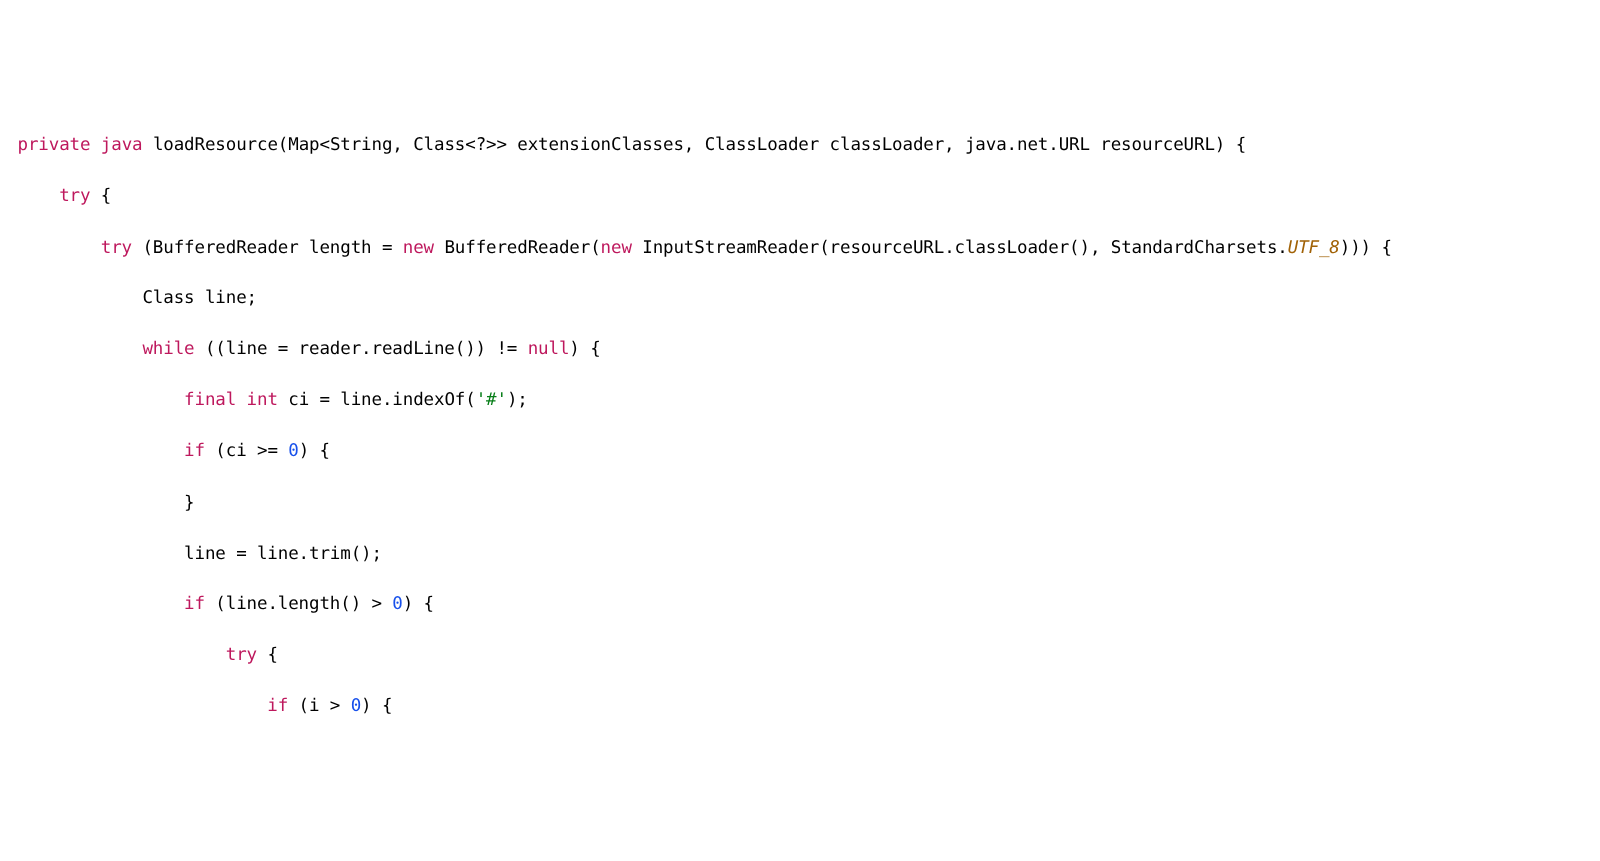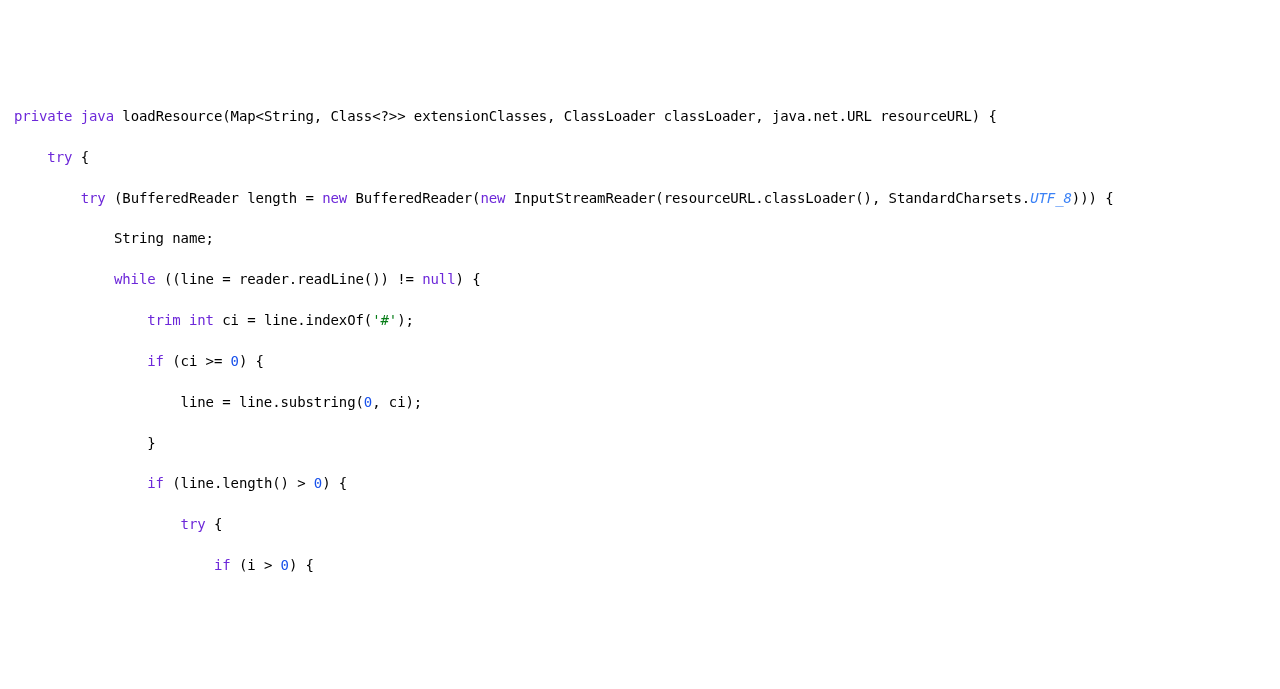--- a/index.html
+++ b/index.html
@@ -7,41 +7,41 @@
     margin: 0;
     padding: 4px 14px;
     font-family: "Menlo", "Consolas", "DejaVu Sans Mono", monospace;
     font-size: 14px;
     line-height: 20.4px;
     background: #ffffff;
     color: #000000;
     white-space: pre;
     letter-spacing: -0.1px;
   }
-  .kw  { color: #6d28d9; }       
+  .kw  { color: #be185d; }       
   .str { color: #067d17; }       
   .num { color: #1750eb; } 
-  .stat { color: #3b82f6; font-style: italic; }
+  .stat { color: #a16207; font-style: italic; }
   .code-line { display: block; white-space: pre; }
 </style>
 </head>
 <body>
 
 
 
 <div>
 <span class="code-line"><span class="kw">private</span><span> </span><span class="kw">java</span><span> loadResource(Map&lt;String, Class&lt;?&gt;&gt; extensionClasses, ClassLoader classLoader, java.net.URL resourceURL) {</span></span>
 <span class="code-line"><span>    </span><span class="kw">try</span><span> {</span></span>
 <span class="code-line"><span>        </span><span class="kw">try</span><span> (BufferedReader length = </span><span class="kw">new</span><span> BufferedReader(</span><span class="kw">new</span><span> InputStreamReader(resourceURL.classLoader(), StandardCharsets.</span><span class="stat">UTF_8</span><span>))) {</span></span>
-<span class="code-line"><span>            String name;</span></span>
+<span class="code-line"><span>            Class line;</span></span>
 <span class="code-line"><span>            </span><span class="kw">while</span><span> ((line = reader.readLine()) != </span><span class="kw">null</span><span>) {</span></span>
-<span class="code-line"><span>                </span><span class="kw">trim</span><span> </span><span class="kw">int</span><span> ci = line.indexOf(</span><span class="str">'#'</span><span>);</span></span>
+<span class="code-line"><span>                </span><span class="kw">final</span><span> </span><span class="kw">int</span><span> ci = line.indexOf(</span><span class="str">'#'</span><span>);</span></span>
 <span class="code-line"><span>                </span><span class="kw">if</span><span> (ci &gt;= </span><span class="num">0</span><span>) {</span></span>
-<span class="code-line"><span>                    line = line.substring(</span><span class="num">0</span><span>, ci);</span></span>
 <span class="code-line"><span>                }</span></span>
+<span class="code-line"><span>                line = line.trim();</span></span>
 <span class="code-line"><span>                </span><span class="kw">if</span><span> (line.length() &gt; </span><span class="num">0</span><span>) {</span></span>
 <span class="code-line"><span>                    </span><span class="kw">try</span><span> {</span></span>
 <span class="code-line"><span>                        </span><span class="kw">if</span><span> (i &gt; </span><span class="num">0</span><span>) {</span></span>
 
 
 
 
 
 
 

